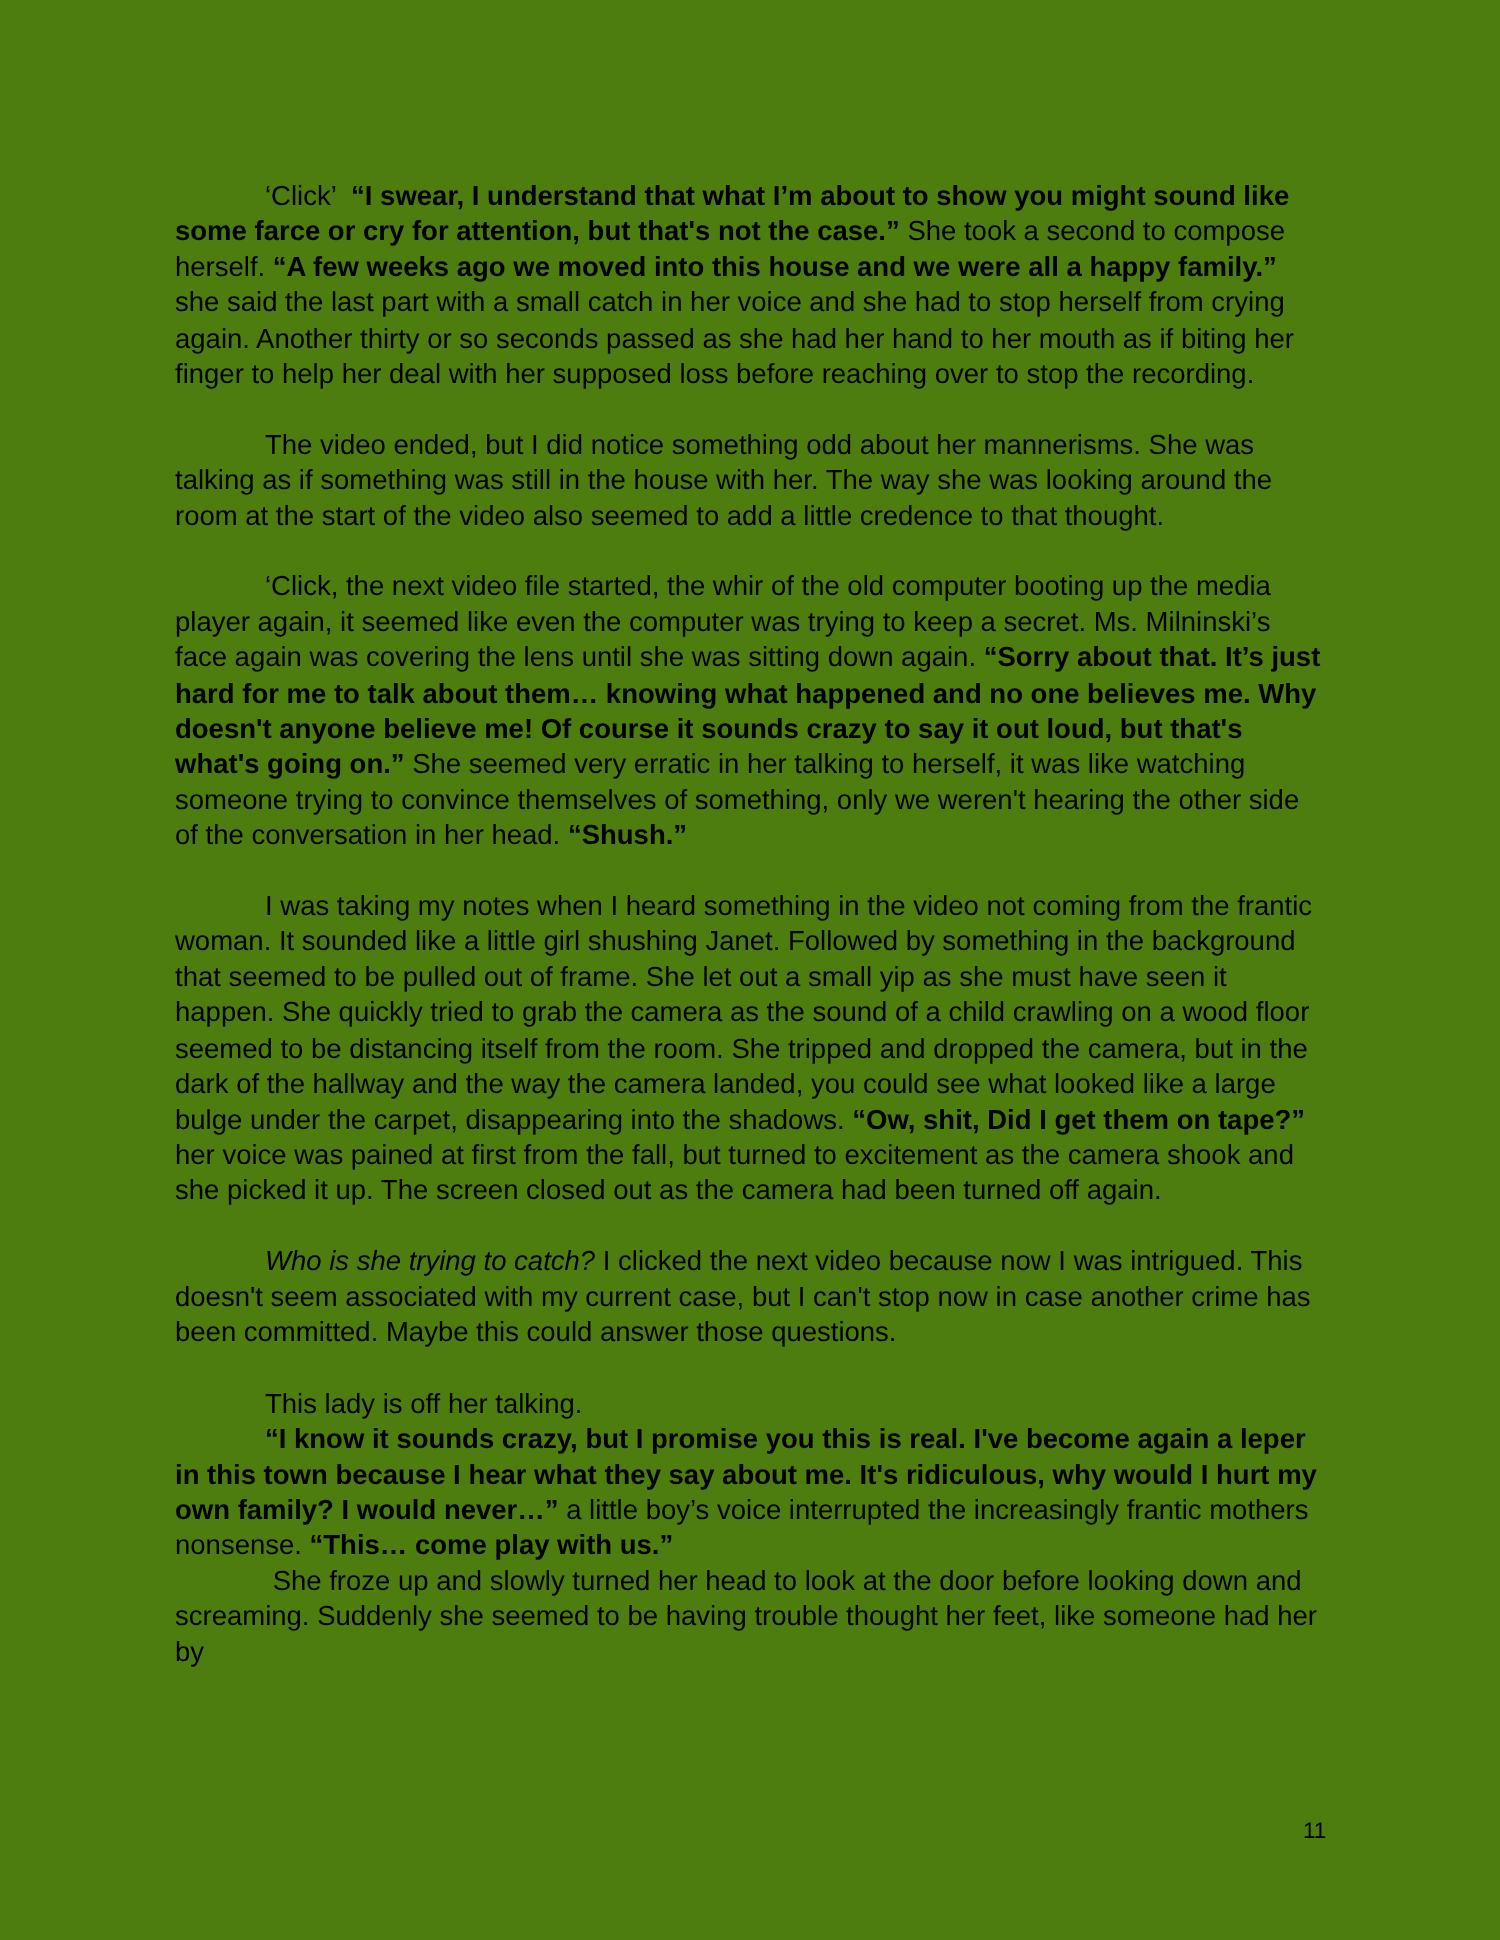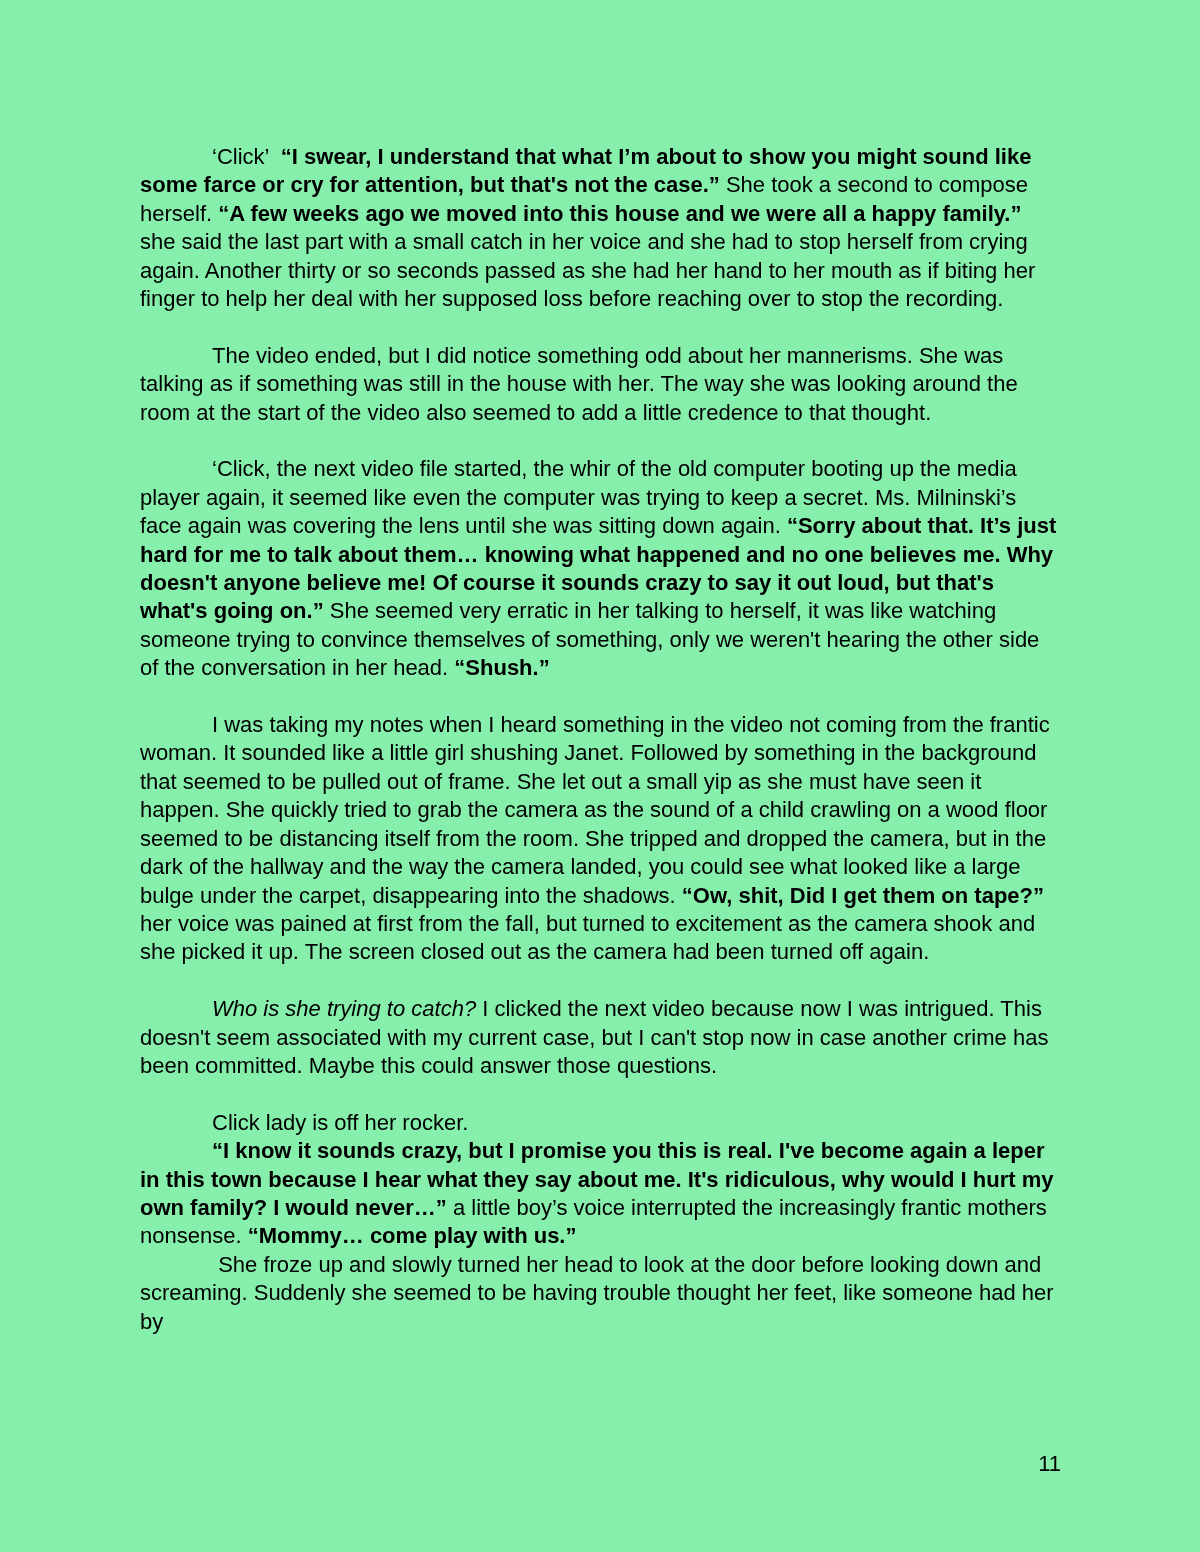--- a/index.html
+++ b/index.html
@@ -12,21 +12,21 @@
     width: 1200px;
     height: 1552px;
     position: relative;
     overflow: hidden;
     font-family: "Liberation Sans", sans-serif;
     color: #000000;
   }
   .page {
     position: absolute;
     inset: 0;
-    background: #86efac;
+    background: #4d7c0f;
   }
   .content {
     padding: 143px 140px 0 140px;
   }
   p.para {
     margin: 0;
     font-size: 22px;
     line-height: 28.4px;
     text-indent: 72px;
     white-space: pre-wrap;
@@ -34,32 +34,32 @@
   }
   p.para.gap {
     margin-bottom: 28.4px;
   }
   .b { font-weight: bold; }
   .i { font-style: italic; }
   .page-number {
     position: absolute;
     top: 1450px;
     right: 139px;
-    font-size: 22px;
+    font-size: 18px;
     line-height: 28.4px;
   }
 </style>
 </head>
 <body>
 
 <div class="page">
   <div class="content">
       <p class="para gap"><span>‘Click’  </span><span class="b">“I swear, I understand that what I’m about to show you might sound like some farce or cry for attention, but that's not the case.”</span><span> She took a second to compose herself. </span><span class="b">“A few weeks ago we moved into this house and we were all a happy family.”</span><span> she said the last part with a small catch in her voice and she had to stop herself from crying again. Another thirty or so seconds passed as she had her hand to her mouth as if biting her finger to help her deal with her supposed loss before reaching over to stop the recording.</span></p>
       <p class="para gap"><span>The video ended, but I did notice something odd about her mannerisms. She was talking as if something was still in the house with her. The way she was looking around the room at the start of the video also seemed to add a little credence to that thought.</span></p>
       <p class="para gap"><span>‘Click, the next video file started, the whir of the old computer booting up the media player again, it seemed like even the computer was trying to keep a secret. Ms. Milninski’s face again was covering the lens until she was sitting down again. </span><span class="b">“Sorry about that. It’s just hard for me to talk about them… knowing what happened and no one believes me. Why doesn't anyone believe me! Of course it sounds crazy to say it out loud, but that's what's going on.”</span><span> She seemed very erratic in her talking to herself, it was like watching someone trying to convince themselves of something, only we weren't hearing the other side of the conversation in her head. </span><span class="b">“Shush.”</span></p>
       <p class="para gap"><span>I was taking my notes when I heard something in the video not coming from the frantic woman. It sounded like a little girl shushing Janet. Followed by something in the background that seemed to be pulled out of frame. She let out a small yip as she must have seen it happen. She quickly tried to grab the camera as the sound of a child crawling on a wood floor seemed to be distancing itself from the room. She tripped and dropped the camera, but in the dark of the hallway and the way the camera landed, you could see what looked like a large bulge under the carpet, disappearing into the shadows. </span><span class="b">“Ow, shit, Did I get them on tape?”</span><span> her voice was pained at first from the fall, but turned to excitement as the camera shook and she picked it up. The screen closed out as the camera had been turned off again.</span></p>
       <p class="para gap"><span class="i">Who is she trying to catch?</span><span> I clicked the next video because now I was intrigued. This doesn't seem associated with my current case, but I can't stop now in case another crime has been committed. Maybe this could answer those questions.</span></p>
-      <p class="para"><span>Click lady is off her rocker.</span></p>
-      <p class="para"><span class="b">“I know it sounds crazy, but I promise you this is real. I've become again a leper in this town because I hear what they say about me. It's ridiculous, why would I hurt my own family? I would never…”</span><span> a little boy’s voice interrupted the increasingly frantic mothers nonsense. </span><span class="b">“Mommy… come play with us.”</span></p>
+      <p class="para"><span>This lady is off her talking.</span></p>
+      <p class="para"><span class="b">“I know it sounds crazy, but I promise you this is real. I've become again a leper in this town because I hear what they say about me. It's ridiculous, why would I hurt my own family? I would never…”</span><span> a little boy’s voice interrupted the increasingly frantic mothers nonsense. </span><span class="b">“This… come play with us.”</span></p>
       <p class="para"><span> She froze up and slowly turned her head to look at the door before looking down and screaming. Suddenly she seemed to be having trouble thought her feet, like someone had her by</span></p>
     </div>
   <div class="page-number">11</div>
 </div>
 
 </body></html>

